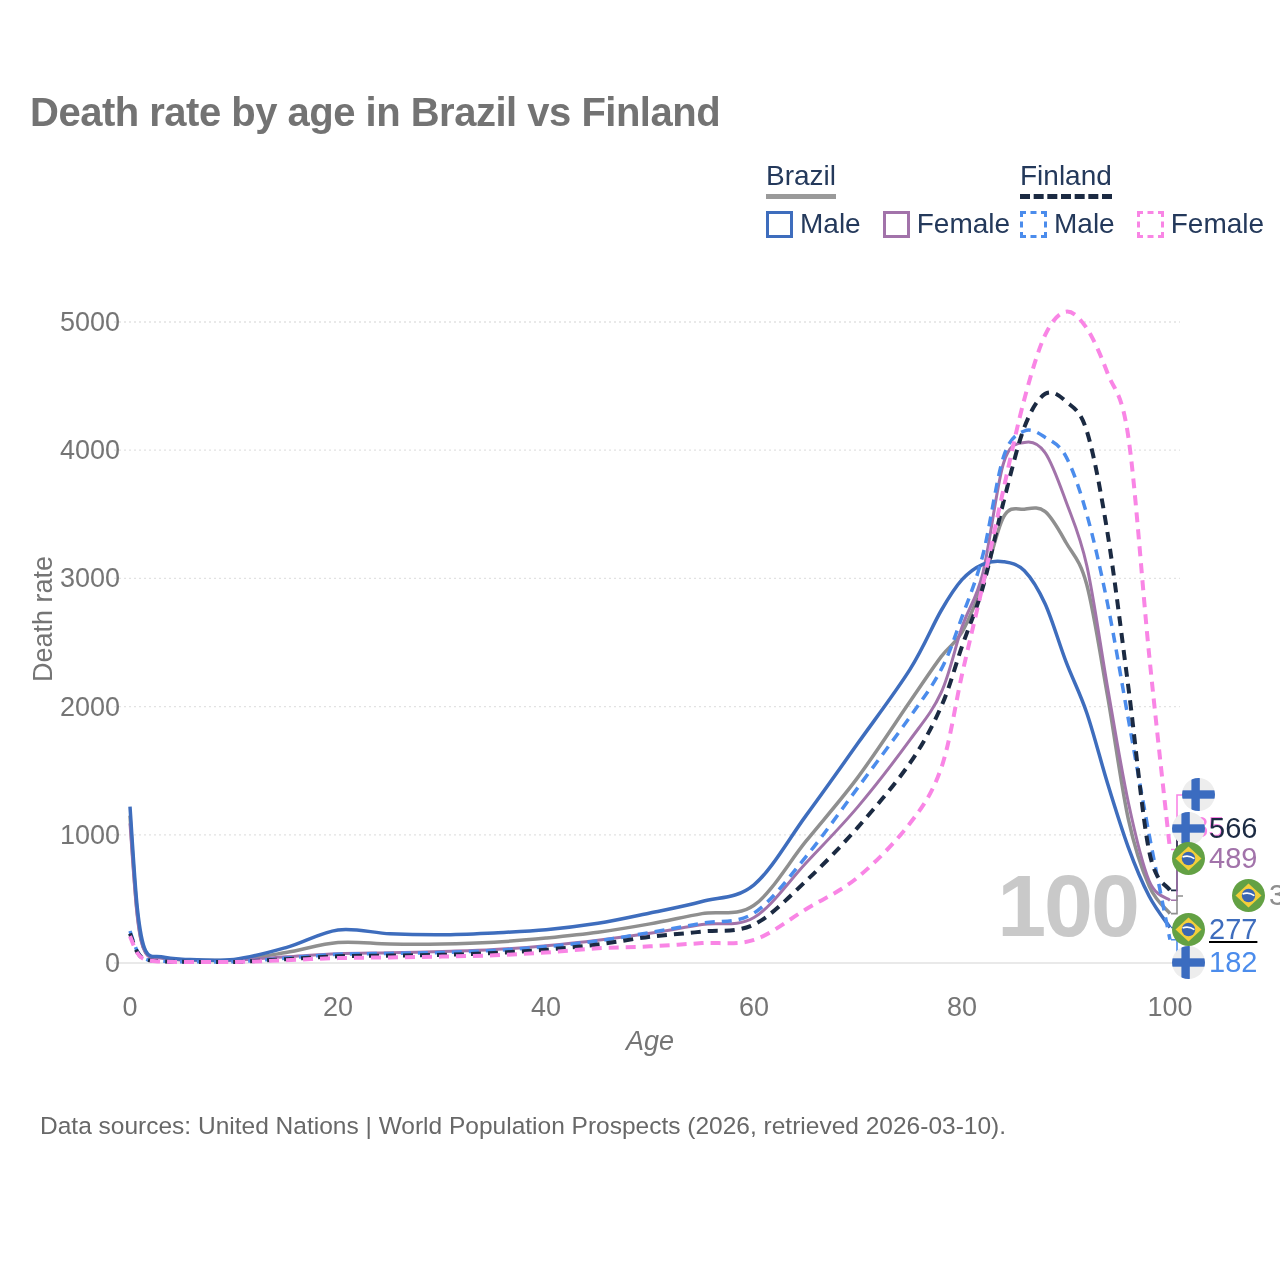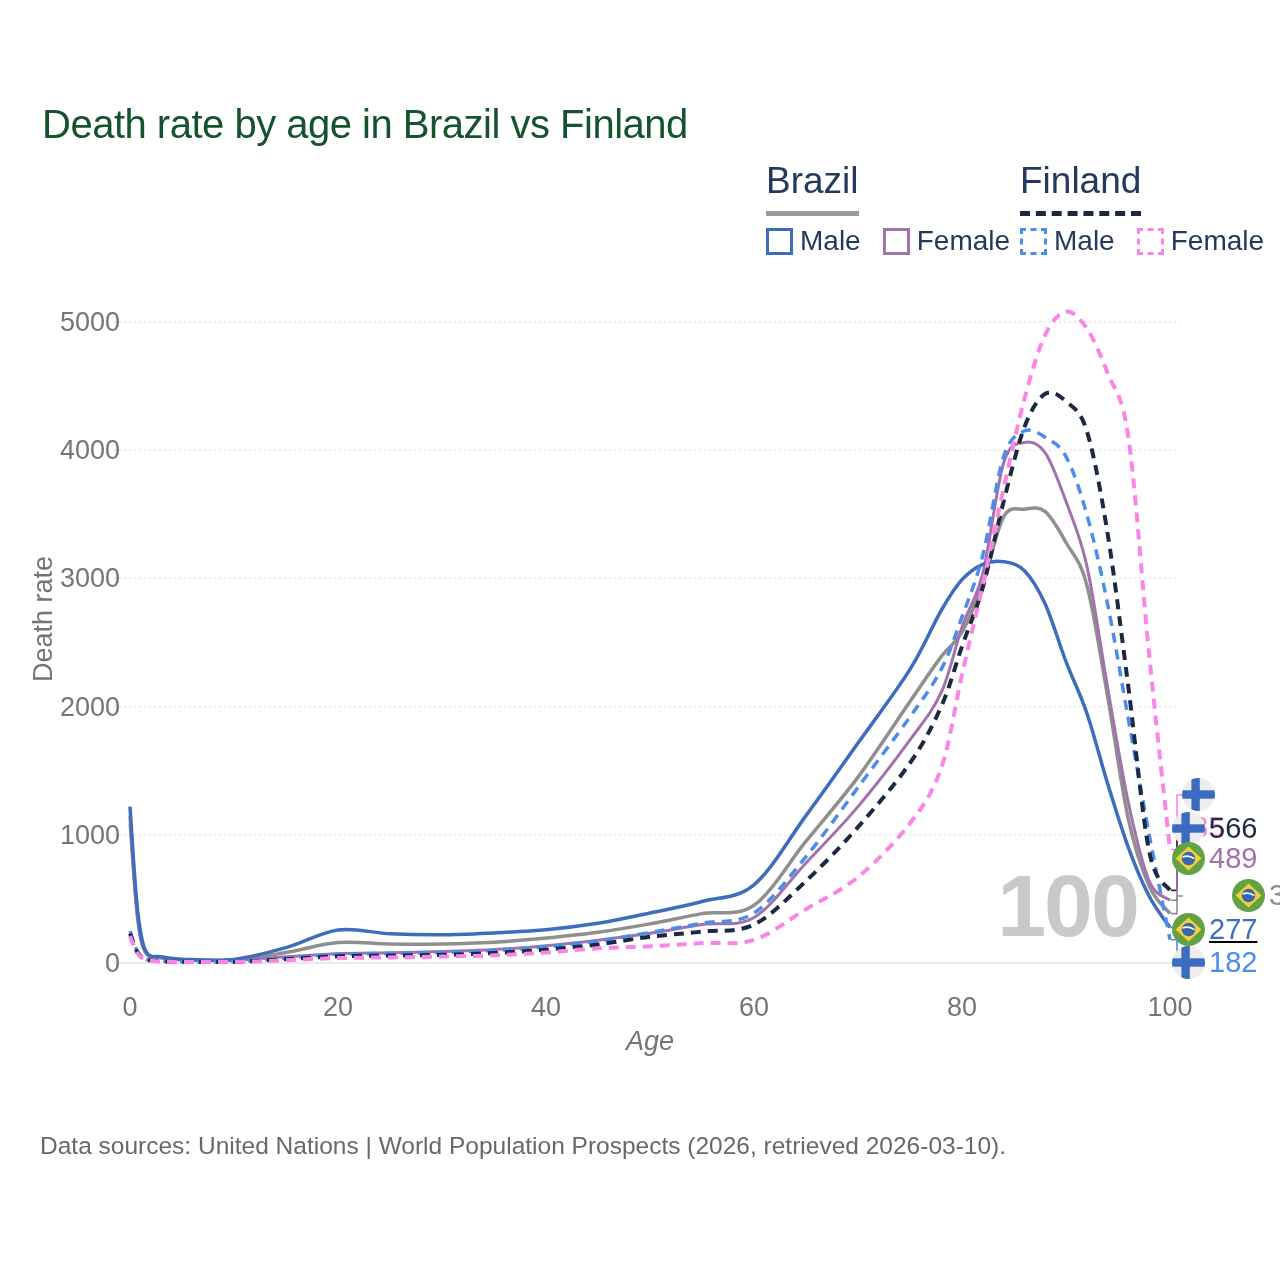--- a/index.html
+++ b/index.html
@@ -1,47 +1,47 @@
 <!DOCTYPE html>
 <html><head>
 <meta charset="utf-8">
 <style>
   html,body{margin:0;padding:0;background:#fff;}
   .canvas{
     position:relative;width:1280px;height:1280px;background:#ffffff;overflow:hidden;
     font-family:"Liberation Sans", sans-serif;
   }
   .title{
-    position:absolute;left:30px;top:90px;margin:12px;
-    font-size:40px;font-weight:400;color:#14532d;letter-spacing:-0.5px;
+    position:absolute;left:30px;top:90px;margin:0;
+    font-size:40px;font-weight:700;color:#737373;letter-spacing:-0.5px;
   }
   
   .legend-group{position:absolute;top:160px;}
   .lg-brazil{left:766px;}
   .lg-finland{left:1020px;}
-  .legend-header{display:inline-block;font-size:37px;color:#24395b;padding-bottom:9px;}
+  .legend-header{display:inline-block;font-size:28px;color:#24395b;padding-bottom:2px;}
   .legend-items{display:flex;margin-top:9px;}
   .legend-item{display:flex;align-items:center;margin-right:22px;font-size:28px;color:#24395b;}
   .swatch{width:21px;height:21px;border:3px solid #000;margin-right:7px;background:#fff;}
   
   .ylabel{
     position:absolute;left:28px;top:556px;font-size:27px;color:#757575;
     writing-mode:vertical-rl;transform:rotate(180deg);
   }
   .xlabel{position:absolute;left:550px;top:1026px;width:200px;text-align:center;font-size:27px;color:#757575;font-style:italic;}
   .watermark{
     position:absolute;right:142px;top:862px;z-index:1;
     font-size:88px;font-weight:700;color:#c9c9c9;letter-spacing:-2px;line-height:1;
   }
   #plot{position:absolute;left:0;top:0;z-index:2;}
   #endlabels{position:absolute;left:0;top:0;z-index:3;}
   .endlabel{position:absolute;display:flex;align-items:center;}
   .endlabel .num{font-size:29px;margin-left:4px;}
   .endlabel svg{display:block;}
-  .footer{position:absolute;left:40px;top:1106px;font-size:24.5px;color:#686868;line-height:40px;margin-top:20px;}
+  .footer{position:absolute;left:40px;top:1106px;font-size:24.5px;color:#686868;line-height:40px;}
   .tick{font-size:27px;fill:#757575;}
 </style>
 </head>
 <body>
 
 <div class="canvas">
 
   <h1 class="title">Death rate by age in Brazil vs Finland</h1>
 
   <div class="legend-group lg-brazil">

